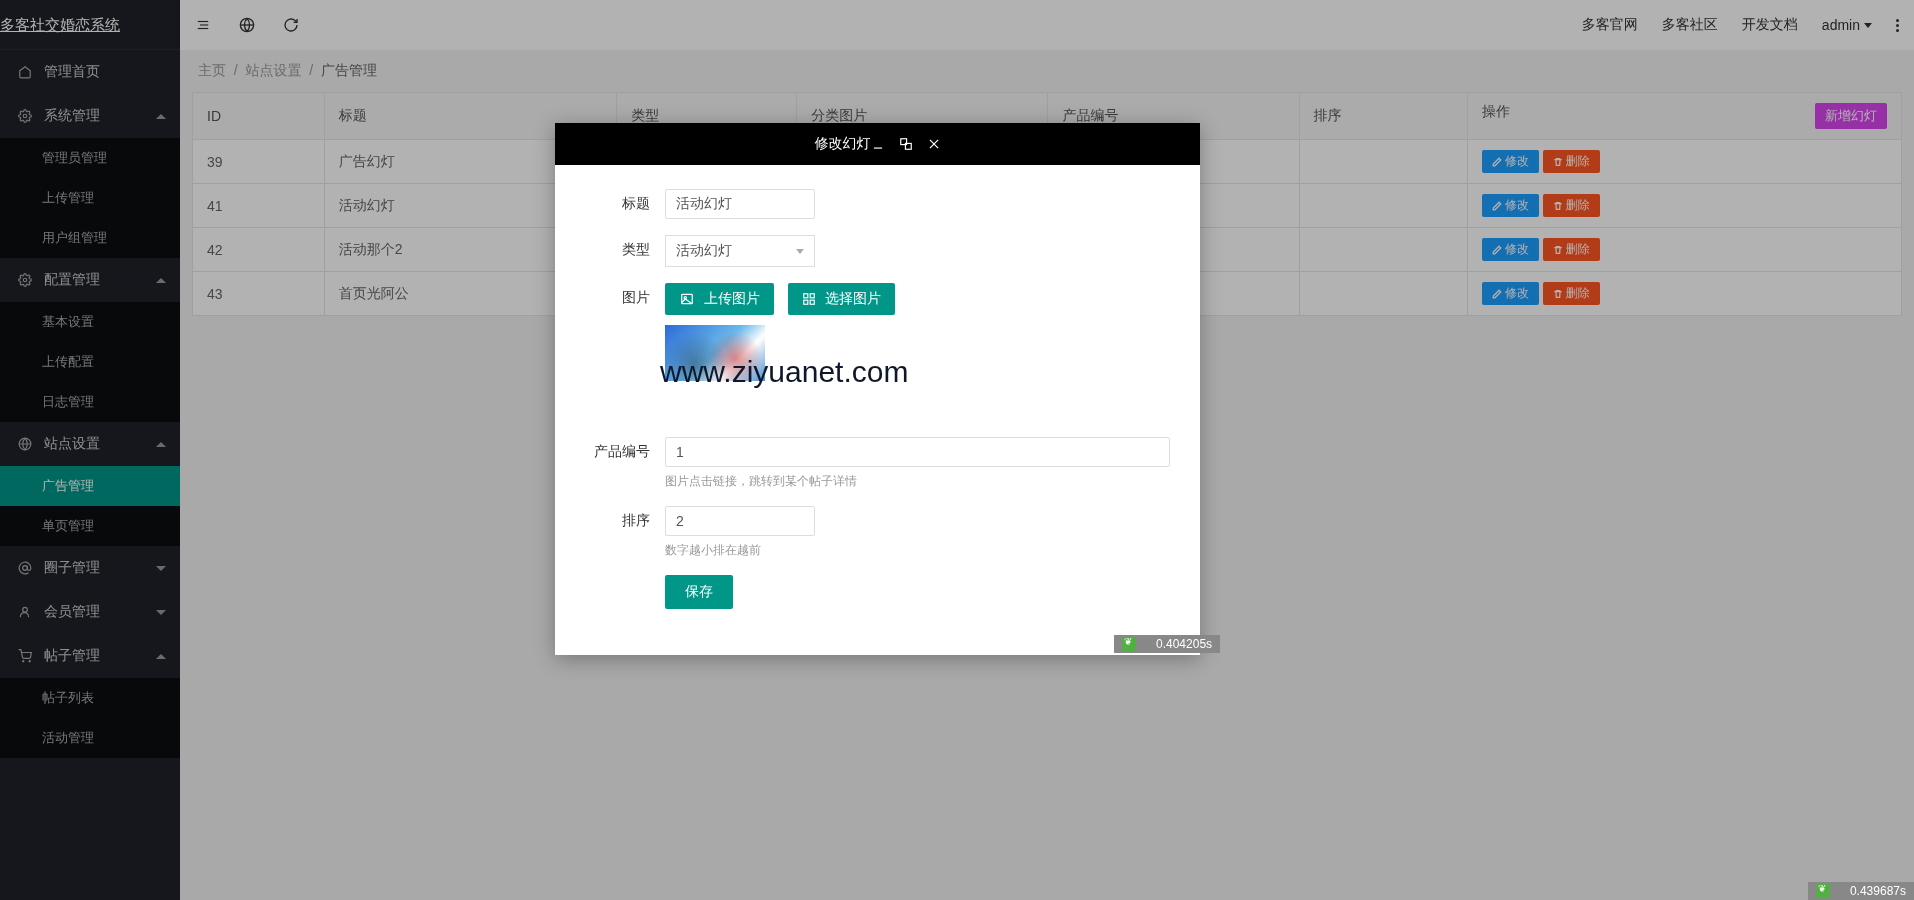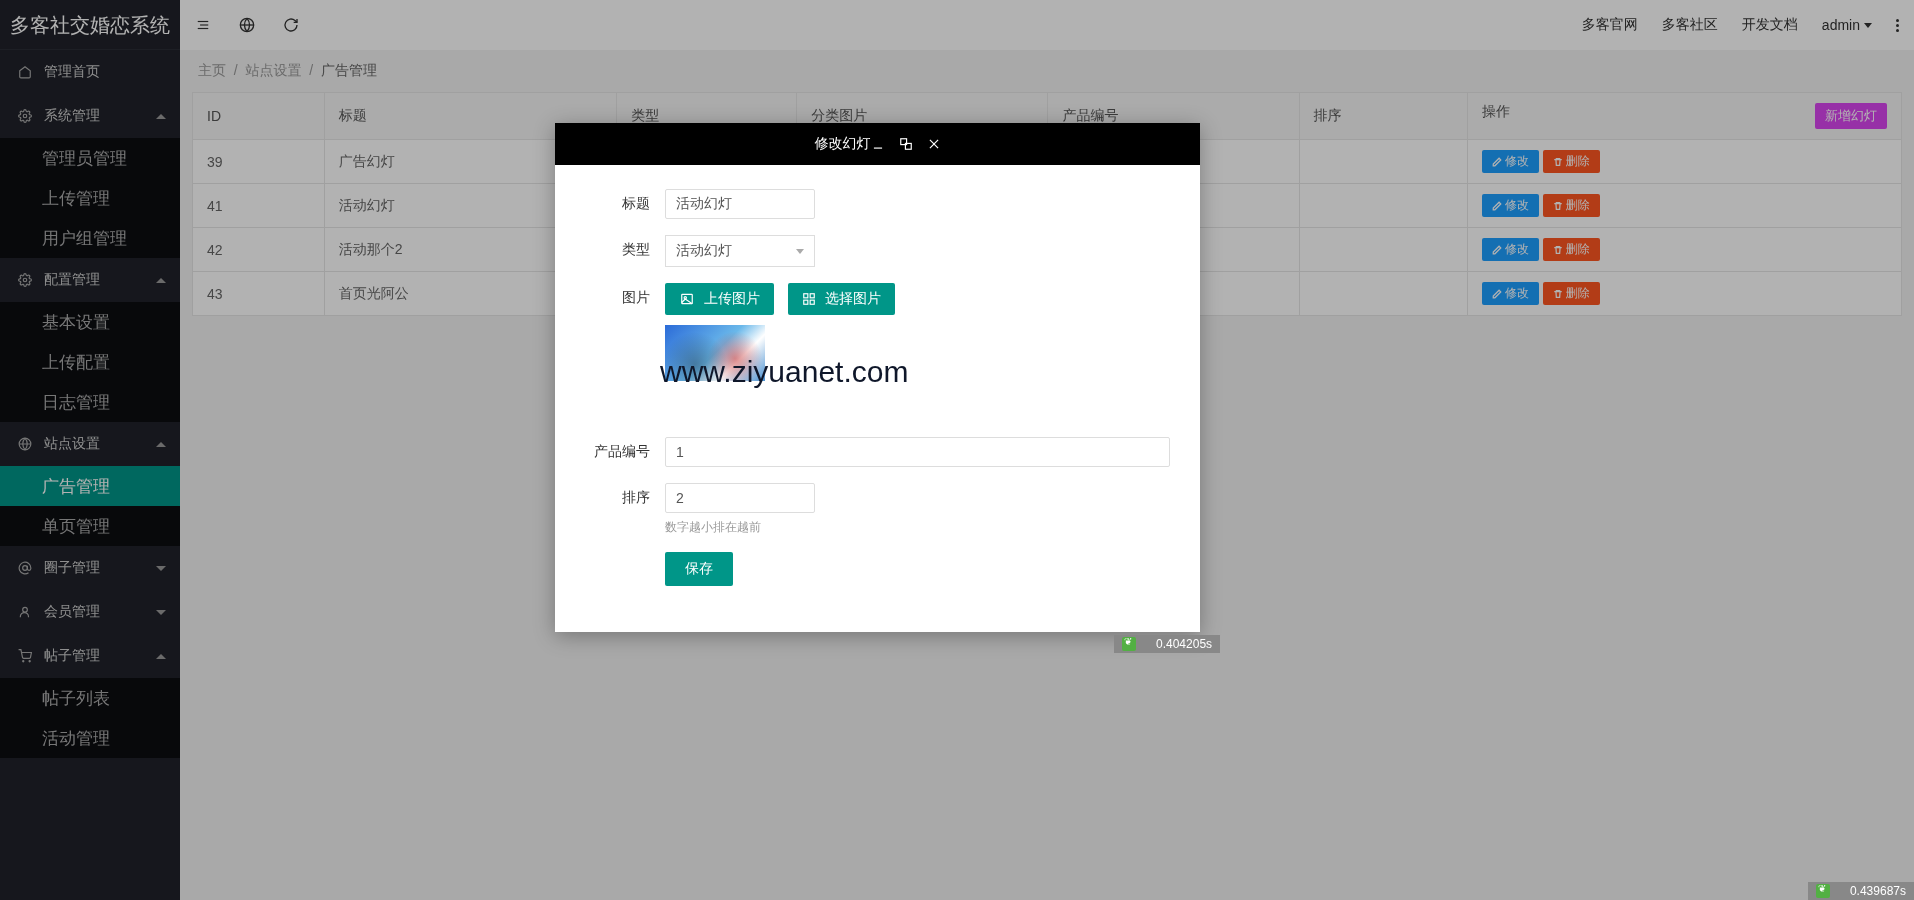--- a/index.html
+++ b/index.html
@@ -1,23 +1,23 @@
 <!DOCTYPE html>
 <html><head>
 <meta charset="utf-8">
 <style>
 * { margin: 0; padding: 0; box-sizing: border-box; }
 body { font-family: "Microsoft YaHei", Arial, sans-serif; font-size: 14px; background: #f2f2f2; color: #333; overflow: hidden; width: 1914px; height: 900px; position: relative; }
 
 
 .sidebar { position: absolute; left: 0; top: 0; width: 180px; height: 900px; background: #20222a; color: #fff; overflow-y: auto; }
-.sidebar-logo { height: 50px; line-height: 50px; text-align: center; border-bottom: 1px solid #2a2d36; font-size: 20px; }
+.sidebar-logo { height: 50px; line-height: 50px; text-align: left; border-bottom: 1px solid #2a2d36; font-size: 15px; text-decoration: underline; }
 .side-item { display: flex; align-items: center; padding: 0 16px; height: 44px; cursor: pointer; color: #ccc; font-size: 14px; position: relative; }
 .side-item.top-level { font-weight: normal; }
-.side-item.sub { padding-left: 42px; background: #0c0d11; color: #aaa; height: 40px; font-size: 17px; }
+.side-item.sub { padding-left: 42px; background: #0c0d11; color: #aaa; height: 40px; font-size: 13px; }
 .side-item.active { background: #009688; color: #fff; }
 .side-item .ico { width: 18px; margin-right: 10px; display:inline-flex; align-items:center; justify-content:center; }
 .side-item .arrow { position: absolute; right: 14px; width: 0; height: 0; border-left: 5px solid transparent; border-right: 5px solid transparent; }
 .side-item .arrow.up { border-bottom: 5px solid #999; }
 .side-item .arrow.down { border-top: 5px solid #999; }
 
 
 .header { position: absolute; left: 180px; top: 0; right: 0; height: 50px; background: #fff; display: flex; align-items: center; padding: 0 15px; justify-content: space-between; }
 .header-left { display: flex; align-items: center; gap: 28px; }
 .header-icon { cursor: pointer; color: #333; }
@@ -361,20 +361,21 @@
           <span>选择图片</span>
         </span>
         <div class="img-thumb"></div>
       </div>
     </div>
     <div style="height:40px"></div>
     <div class="form-row">
       <div class="form-label">产品编号</div>
       <div class="form-ctrl">
         <input class="inp wide" value="1" style="">
+        <div class="hint">图片点击链接，跳转到某个帖子详情</div>
       </div>
     </div>
     <div class="form-row">
       <div class="form-label">排序</div>
       <div class="form-ctrl">
         <input class="inp" value="2" style="">
         <div class="hint">数字越小排在越前</div>
       </div>
     </div>
     <div class="form-row">

